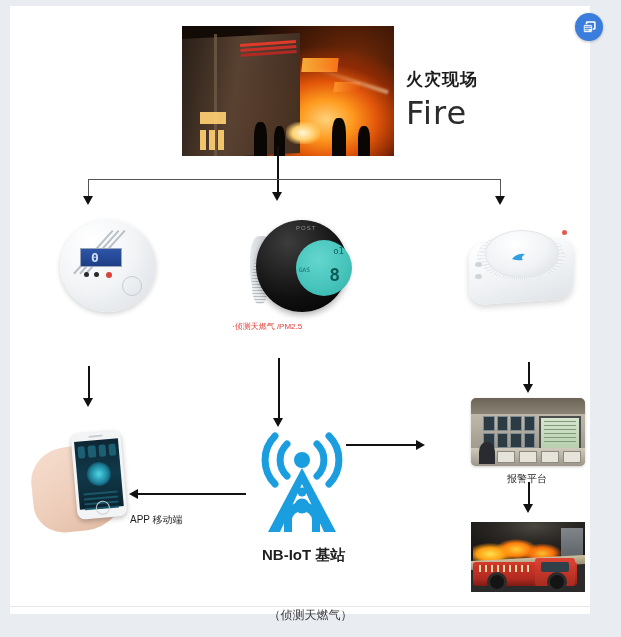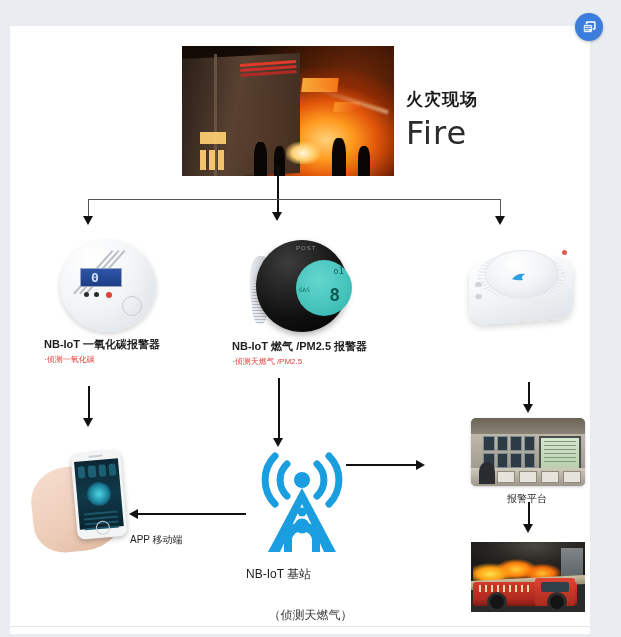--- a/index.html
+++ b/index.html
@@ -6,21 +6,20 @@
   body{
     width:621px;height:637px;
     background:#e9edf2;
     font-family:"Liberation Sans","DejaVu Sans",sans-serif;
     overflow:hidden;
   }
   .canvas{
     position:absolute;left:10px;top:6px;
     width:580px;height:608px;
     background:#ffffff;
-    margin-top:20px;
   }
   .right-gutter{
     position:absolute;right:0;top:0;width:21px;height:637px;
     background:#e9edf2;
   }
 
   
   .badge{
     position:absolute;left:575px;top:13px;width:28px;height:28px;
     border-radius:50%;
@@ -282,21 +281,21 @@
   .phone .spk{
     position:absolute;left:18px;top:3px;width:14px;height:2px;border-radius:2px;background:#c9cdd2;
   }
   .phone-cap{
     position:absolute;left:120px;top:507px;font-size:10px;color:#1f1f1f;white-space:nowrap;
   }
 
   
   .tower{position:absolute;left:236px;top:420px;width:112px;height:112px;}
   .tower-cap{
-    position:absolute;left:236px;top:540px;font-size:12px;color:#1f1f1f;font-weight:normal;white-space:nowrap;
+    position:absolute;left:252px;top:540px;font-size:15px;color:#1f1f1f;font-weight:bold;white-space:nowrap;
   }
 
   
   .plat{
     position:absolute;left:461px;top:392px;width:114px;height:68px;
     border-radius:5px;overflow:hidden;
     background:linear-gradient(180deg,#c8c3b4 0%,#b5b0a1 40%,#8e8a7e 100%);
     box-shadow:0 1px 3px rgba(0,0,0,.2);
   }
   .plat .ceil{
@@ -436,40 +435,35 @@
       </div>
       <div class="co-lcd">
         <span class="dig">0</span>
       </div>
       <div class="co-btn co-b1"></div>
       <div class="co-btn co-b2"></div>
       <div class="co-btn co-b3"></div>
       <div class="co-ring"></div>
     </div>
   </div>
-  <div class="cap" style="left:34px;top:311px;">
-    <div class="t">NB-IoT 一氧化碳报警器</div>
-    <div class="s">·侦测一氧化碳</div>
-  </div>
 
   <div class="device gas-dev">
     <div class="gas-side">
       <div class="gas-grill"></div>
     </div>
     <div class="gas-ring">
       <div class="gas-top">POST</div>
       <div class="gas-face">
         <div class="gas-d1">o1</div>
         <div class="gas-d3">GAS</div>
         <div class="gas-d2">8</div>
       </div>
     </div>
   </div>
   <div class="cap" style="left:222px;top:313px;">
-    <div class="t">NB-IoT 燃气 /PM2.5 报警器</div>
     <div class="s">·侦测天燃气 /PM2.5</div>
   </div>
 
   <div class="device smoke-dev">
     <div class="smoke-base"></div>
     <div class="smoke-mesh"></div>
     <div class="smoke-cap"></div>
     <div class="smoke-logo">
       <svg viewBox="0 0 16 10" width="16" height="10">
         <path d="M1 7 Q6 1 14 2 Q9 5 12 8 Q6 9 1 7Z" fill="#2f9fe0"></path>

